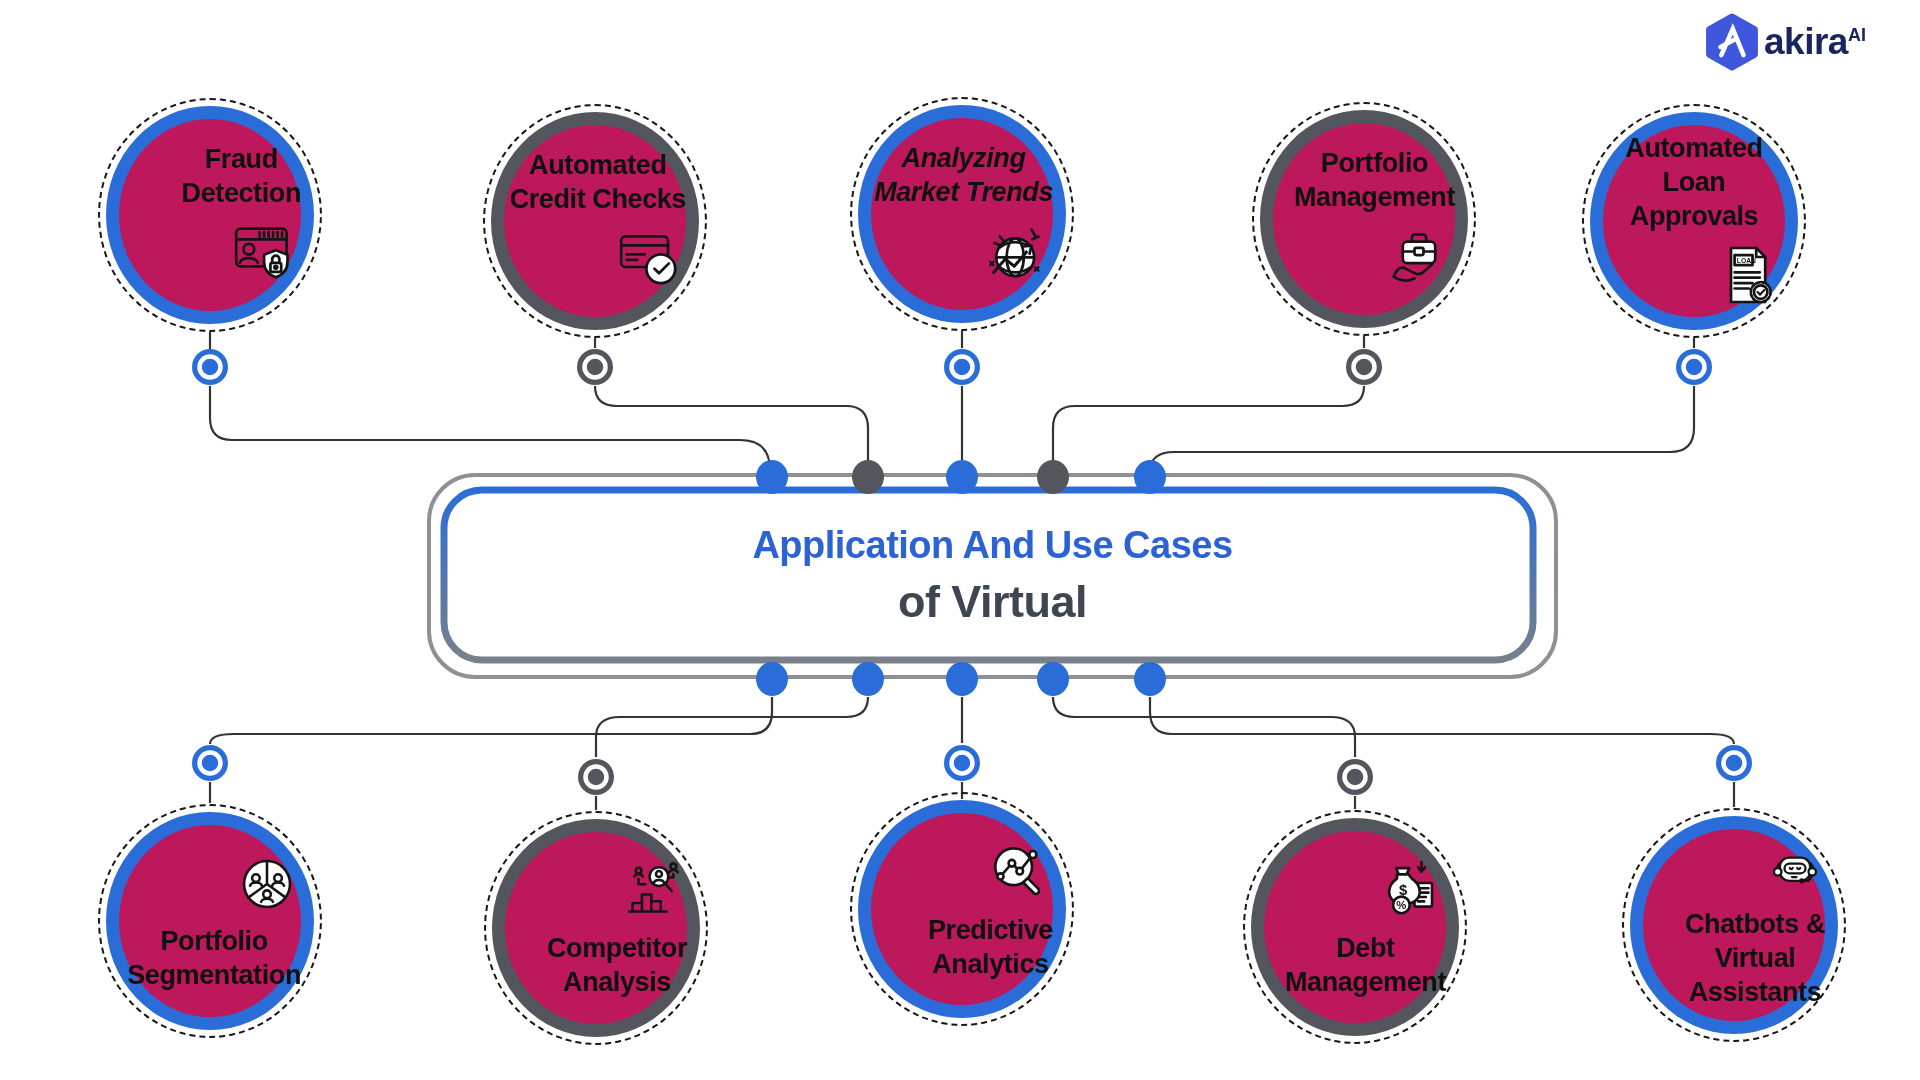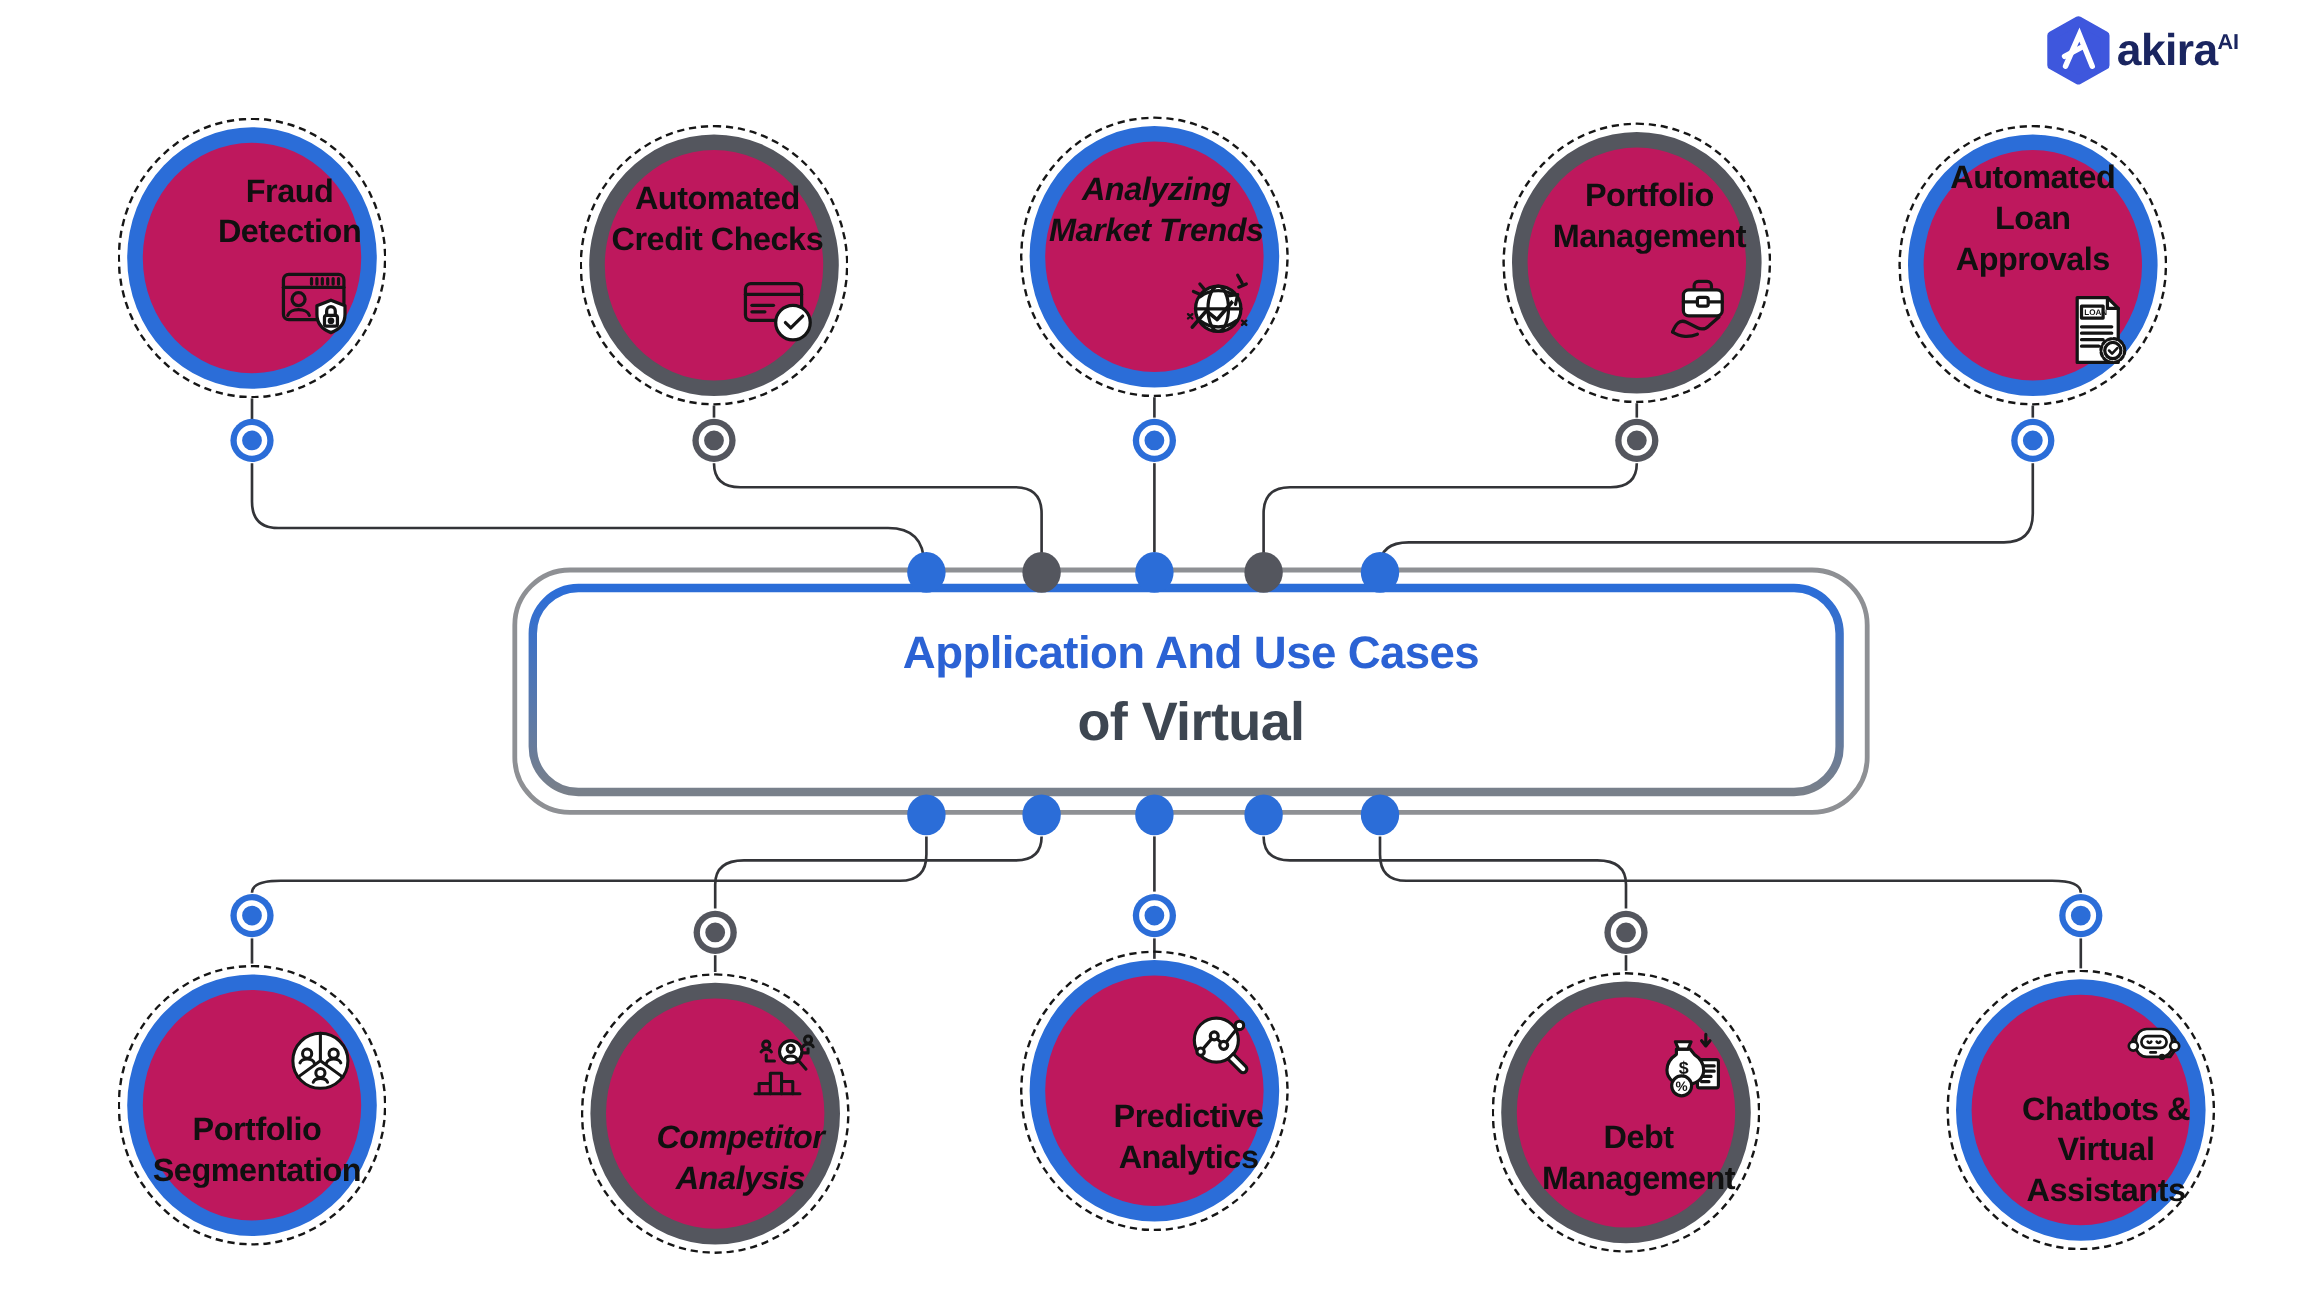--- a/index.html
+++ b/index.html
@@ -15,21 +15,21 @@
   .node{position:absolute;width:224px;height:234px;border:2.5px dashed #161616;border-radius:50%;}
   .ring{position:absolute;inset:6px;border:13.5px solid var(--blue);border-radius:50%;
         display:flex;flex-direction:column;align-items:flex-end;justify-content:center;gap:6px;background:#be185d;}
   .node.dark .ring{border-color:var(--dark);}
   .node-label{font-weight:700;font-size:27px;line-height:1.26;letter-spacing:-0.4px;color:#101010;
         text-align:center;white-space:pre-line;}
 
   
   .p-t1{left:98px;top:98px;}   .p-t2{left:483px;top:104px;} .p-t3{left:850px;top:97px;font-style:italic;}
   .p-t4{left:1252px;top:102px;}.p-t5{left:1582px;top:104px;}
-  .p-b1{left:98px;top:804px;}  .p-b2{left:484px;top:811px;font-style:italic;} .p-b3{left:850px;top:792px;}
+  .p-b1{left:98px;top:804px;}  .p-b2{left:484px;top:811px;} .p-b3{left:850px;top:792px;}
   .p-b4{left:1243px;top:810px;}.p-b5{left:1622px;top:808px;}
 
   .title-box{position:absolute;left:429px;top:475px;width:1127px;height:202px;
         display:flex;flex-direction:column;align-items:center;justify-content:center;gap:9px;}
   .title-line1{font-weight:700;font-size:38px;letter-spacing:-0.5px;color:var(--title-blue);}
   .title-line2{font-weight:700;font-size:45px;letter-spacing:-0.5px;color:var(--title-dark);}
 
   .logo{position:absolute;left:1704px;top:12px;display:flex;align-items:center;gap:4px;}
   .logo-text{font-weight:700;font-size:37px;letter-spacing:-0.5px;color:var(--logo-navy);}
   .logo-text sup{font-size:18px;font-weight:700;letter-spacing:0;}

